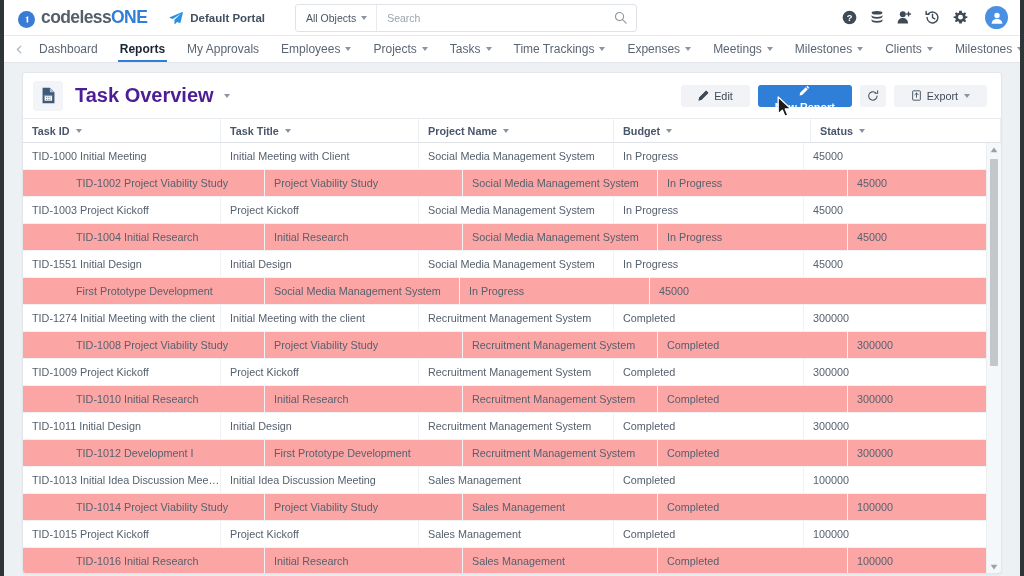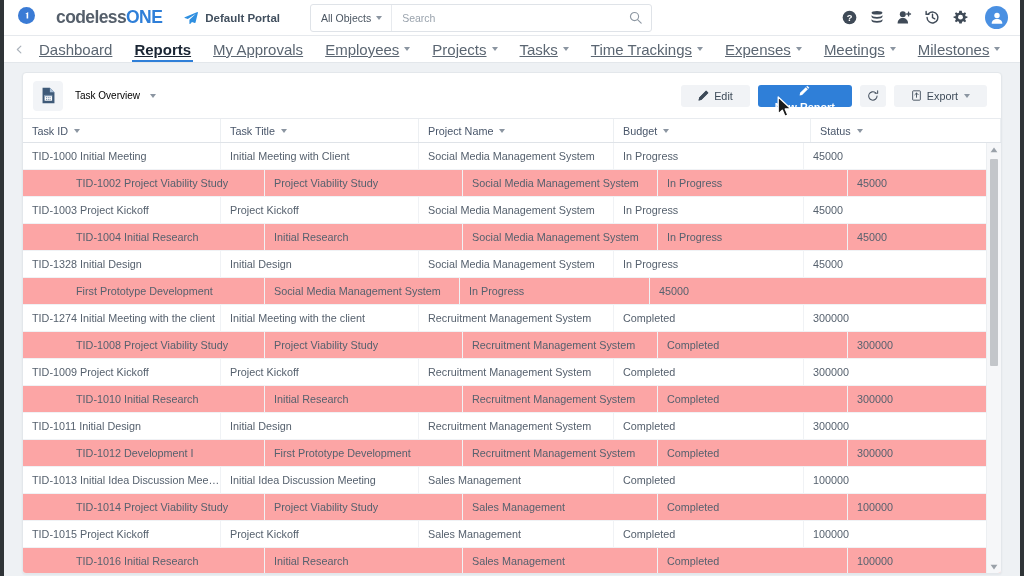--- a/index.html
+++ b/index.html
@@ -20,21 +20,21 @@
   
   .topbar {
     height: 36px;
     background: #ffffff;
     display: flex;
     align-items: center;
     padding: 0 12px 0 14px;
     border-bottom: 1px solid #e6e9ed;
     position: relative;
   }
-  .logo { display: flex; align-items: flex-start; gap: 21px; }
+  .logo { display: flex; align-items: flex-end; gap: 6px; }
   .logo-mark {
     width: 17px; height: 17px; border-radius: 50%;
     background: #3a7bd5;
     display: flex; align-items: center; justify-content: center;
     flex-shrink: 0;
   }
   .logo-mark svg { display: block; }
   .logo-text {
     font-size: 17.5px; font-weight: 700; letter-spacing: -0.6px;
     color: #555f6b; white-space: nowrap;
@@ -112,24 +112,23 @@
     position: relative;
   }
   .nav-arrow {
     display: flex; align-items: center; justify-content: center;
     width: 18px; color: #aab2bb; cursor: pointer; flex-shrink: 0;
   }
   .nav-items { display: flex; align-items: stretch; flex: 1; }
   .nav-item {
     display: flex; align-items: center; gap: 5px;
     padding: 0 11px;
-    font-size: 15px; color: #5b6672;
+    font-size: 12px; color: #5b6672;
     white-space: nowrap; cursor: pointer;
     position: relative;
-    text-decoration: underline;
   }
   .nav-item.active { color: #1a2533; font-weight: 700; }
   .nav-item.active::after {
     content: ""; position: absolute;
     left: 9px; right: 9px; bottom: 0; height: 2.5px;
     background: #2f7fd8;
   }
 
   
   .card {
@@ -149,21 +148,21 @@
     padding: 0 14px 0 10px;
     flex-shrink: 0;
   }
   .doc-icon-box {
     width: 30px; height: 30px; border-radius: 4px;
     background: #f2f4f7;
     display: flex; align-items: center; justify-content: center;
     flex-shrink: 0;
   }
   .card-title {
-    font-size: 10px; font-weight: 400; color: #000000;
+    font-size: 20px; font-weight: 700; color: #4c1d95;
     margin-left: 12px; white-space: nowrap;
   }
   .title-caret { margin-left: 10px; }
 
   .head-actions {
     margin-left: auto;
     display: flex; align-items: center; gap: 8px;
   }
   .btn {
     display: flex; align-items: center; gap: 5px;
@@ -190,21 +189,21 @@
   }
   .thead {
     display: flex;
     height: 25px;
     border-top: 1px solid #e8ebef;
     border-bottom: 1px solid #dfe3e8;
     background: #fff;
   }
   .th {
     display: flex; align-items: center; gap: 6px;
-    font-size: 10.8px; font-weight: 400; color: #49566a;
+    font-size: 10.8px; font-weight: 700; color: #49566a;
     padding-left: 9px;
     border-right: 1px solid #eceff2;
     cursor: pointer;
     white-space: nowrap;
     overflow: hidden;
   }
   .tbody { position: absolute; left:0; right:0; top: 25px; bottom: 0; overflow: hidden; }
   .tr {
     display: flex;
     height: 27px;
@@ -555,21 +554,21 @@
             </div>
             <div class="td c3">
               <span>In Progress</span>
             </div>
             <div class="td c4">
               <span>45000</span>
             </div>
           </div>
           <div class="tr">
             <div class="td c0">
-              <span>TID-1328 Initial Design</span>
+              <span>TID-1551 Initial Design</span>
             </div>
             <div class="td c1">
               <span>Initial Design</span>
             </div>
             <div class="td c2">
               <span>Social Media Management System</span>
             </div>
             <div class="td c3">
               <span>In Progress</span>
             </div>

